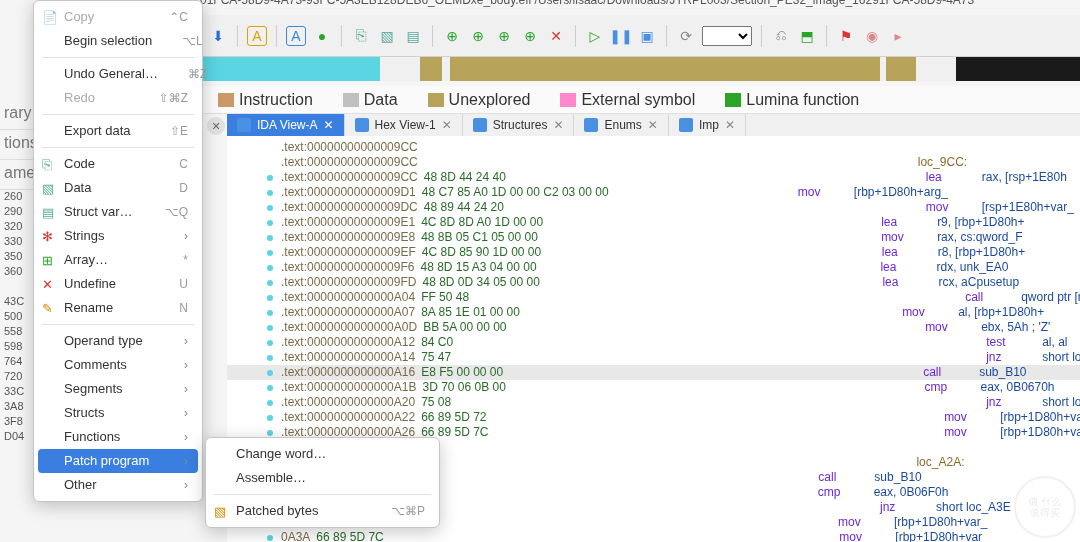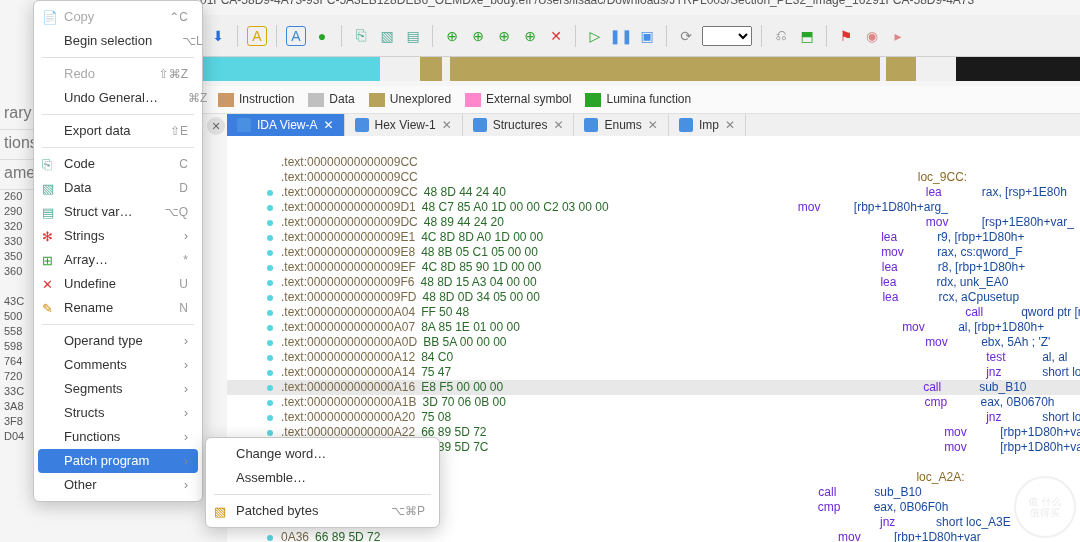--- a/index.html
+++ b/index.html
@@ -7,29 +7,29 @@
   .titlebar-frag { position: absolute; top: -7px; left: 200px; right: 0; font-size: 12px; color: #555; white-space: nowrap; overflow: hidden; }
   .toolbar { position: absolute; top: 15px; right: 0; left: 200px; height: 42px; background: #f0f0f0; border-bottom: 1px solid #d0d0d0; display: flex; align-items: center; gap: 6px; padding: 0 8px; }
   .tb-btn { width: 20px; height: 20px; display: inline-flex; align-items: center; justify-content: center; border-radius: 3px; font-size: 14px; cursor: pointer; }
   .tb-sep { width: 1px; height: 22px; background: #ccc; margin: 0 3px; }
   .overview { position: absolute; top: 57px; left: 200px; right: 0; height: 24px; background: #fafafa; display: flex; align-items: stretch; }
   .ov-seg { height: 100%; }
   .ov-cyan { background: #5ad5e2; width: 180px; }
   .ov-tan { background: #b8a35b; }
   .ov-gap { background: #f0f0f0; }
   .ov-dark { background: #1a1a1a; }
-  .legend { position: absolute; top: 86px; left: 200px; right: 0; height: 28px; display: flex; align-items: center; gap: 14px; padding: 0 18px; font-size: 12px; background: #fafafa; border-bottom: 1px solid #e0e0e0; }
+  .legend { position: absolute; top: 86px; left: 200px; right: 0; height: 28px; display: flex; align-items: center; gap: 30px; padding: 0 18px; font-size: 16px; background: #fafafa; border-bottom: 1px solid #e0e0e0; }
   .legend .sw { width: 16px; height: 14px; display: inline-block; margin-right: 5px; vertical-align: middle; }
   .tabbar { position: absolute; top: 114px; left: 227px; right: 0; height: 22px; display: flex; align-items: stretch; background: #f0f0f0; font-size: 12px; }
   .tab { display: flex; align-items: center; gap: 6px; padding: 0 10px; border-right: 1px solid #d5d5d5; cursor: pointer; }
   .tab.active { background: #3a7fe0; color: #fff; }
   .tab .close { color: #888; font-size: 12px; }
   .tab.active .close { color: #fff; }
   .tab-icon { width: 14px; height: 14px; display: inline-block; background: #4a90e2; border-radius: 2px; }
-  .code { position: absolute; top: 136px; left: 227px; right: 0; bottom: 0; background: #fff; font-family: Menlo, Consolas, monospace; font-size: 12px; line-height: 15px; padding: 19px 0; white-space: pre; overflow: hidden; }
+  .code { position: absolute; top: 136px; left: 227px; right: 0; bottom: 0; background: #fff; font-family: Menlo, Consolas, monospace; font-size: 12px; line-height: 15px; padding: 4px 0; white-space: pre; overflow: hidden; }
   .line { display: flex; padding-left: 54px; position: relative; }
   .line .dot { position: absolute; left: 40px; top: 5px; width: 6px; height: 6px; background: #5ad5e2; border-radius: 50%; }
   .line.hl { background: #e8e8e8; }
   .addr { color: #7a6a4a; }
   .bytes { color: #2a6b2a; margin-left: 6px; min-width: 300px; }
   .mnem { color: #6d28d9; margin-left: 30px; min-width: 46px; }
   .ops { color: #1a4a9e; }
   .label { color: #8a6a2a; margin-left: 500px; }
 
   .left-frag { position: absolute; top: 100px; left: 0; width: 36px; background: #f5f5f5; font-size: 11px; color: #555; }
@@ -168,28 +168,28 @@
   <div class="item disabled">
       <span class="ic">📄</span>
       <span>Copy</span>
       <span class="shortcut">⌃C</span>
     </div>
   <div class="item">
       <span>Begin selection</span>
       <span class="shortcut">⌥L</span>
     </div>
   <div class="sep"></div>
+  <div class="item">
+      <span>Undo General…</span>
+      <span class="shortcut">⌘Z</span>
+    </div>
   <div class="item disabled">
       <span>Redo</span>
       <span class="shortcut">⇧⌘Z</span>
     </div>
-  <div class="item">
-      <span>Undo General…</span>
-      <span class="shortcut">⌘Z</span>
-    </div>
   <div class="sep"></div>
   <div class="item">
       <span>Export data</span>
       <span class="shortcut">⇧E</span>
     </div>
   <div class="sep"></div>
   <div class="item">
       <span class="ic" style="color:#5a9">⎘</span>
       <span>Code</span>
       <span class="shortcut">C</span>

